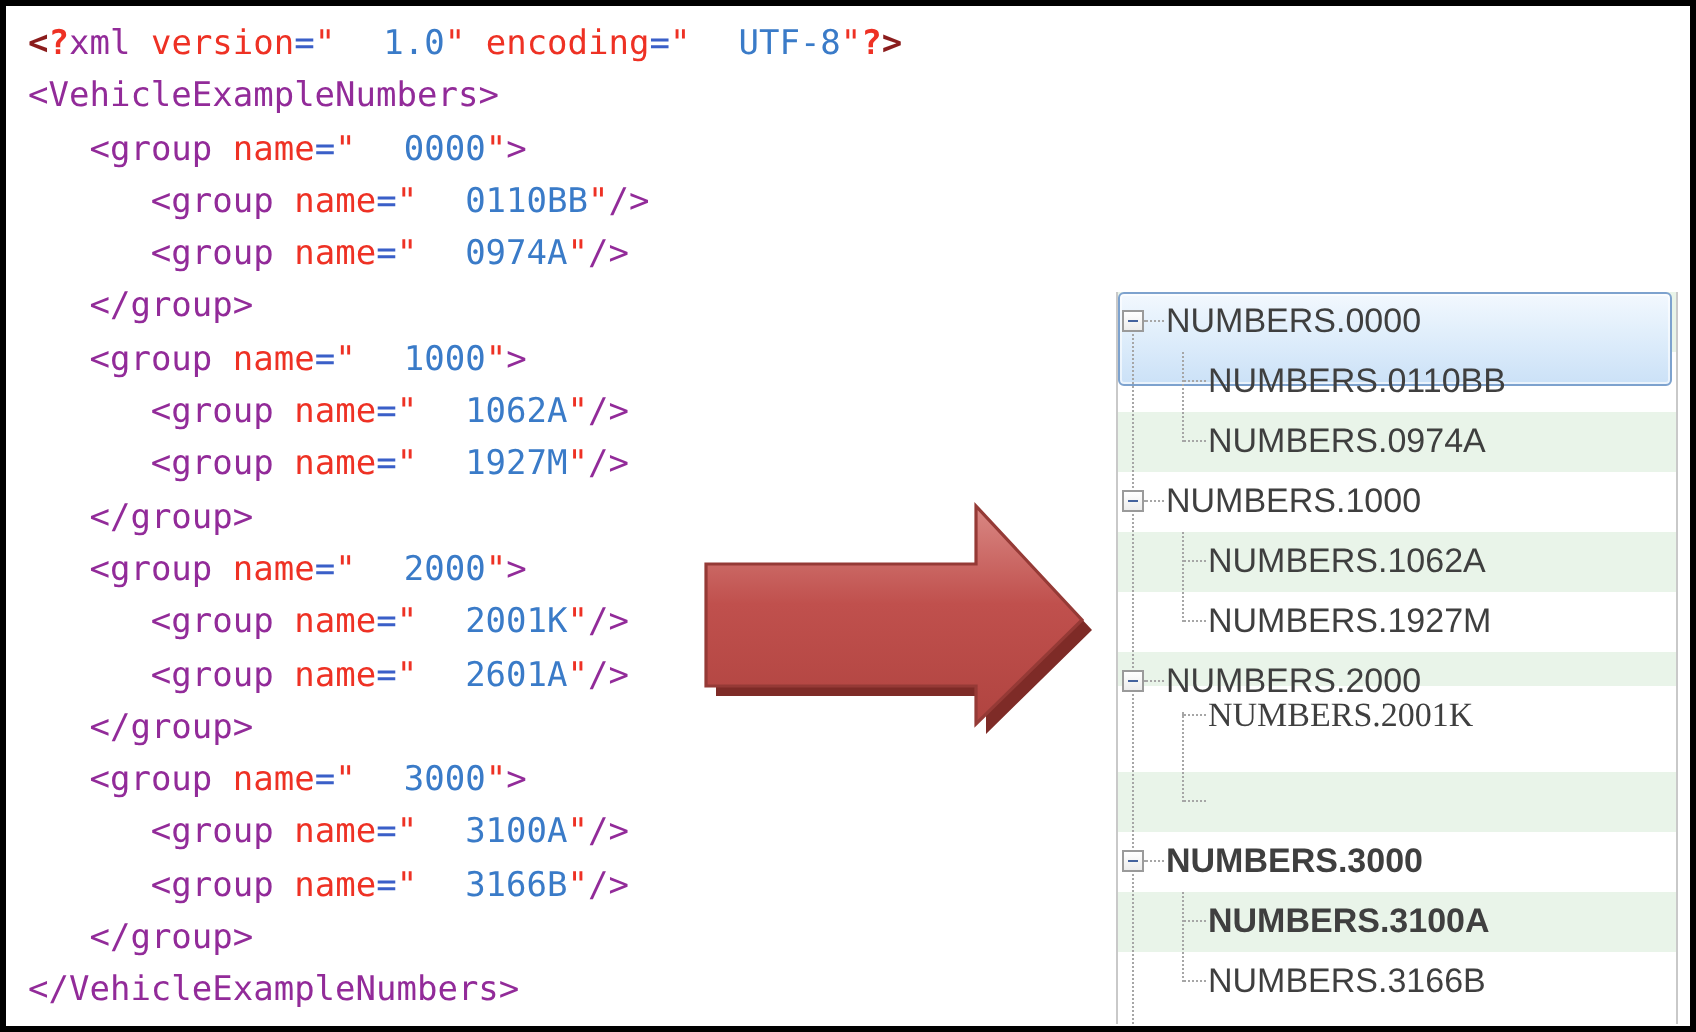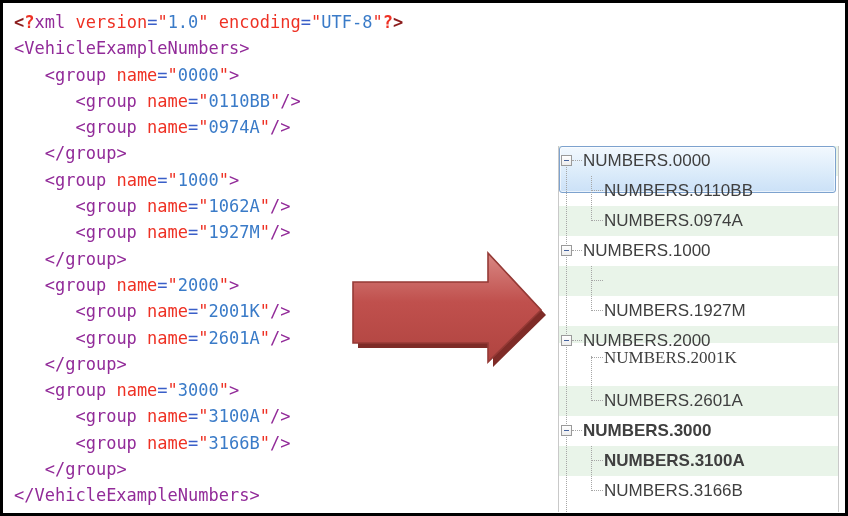--- a/index.html
+++ b/index.html
@@ -21,21 +21,21 @@
     position:absolute;left:14px;top:9px;
     font-family:"DejaVu Sans Mono","Liberation Mono",monospace;
     font-size:17px;line-height:26.3px;
     white-space:pre;
     color:#333;
   }
   .code .tag{color:var(--xml-tag);}
   .code .attr{color:var(--xml-attr);}
   .code .eq{color:var(--xml-eq);}
   .code .quo{color:var(--xml-attr);}
-  .code .val{color:var(--xml-value);}
+  .code .val{color:var(--xml-value);margin-left:24px;}
   .code .pib{color:var(--xml-pi);font-weight:bold;}
   .code .pir{color:var(--xml-attr);font-weight:bold;}
   
   .arrow-wrap{position:absolute;left:346px;top:246px;width:210px;height:130px;}
   
   .tree{
     position:absolute;left:558px;top:146px;width:279px;height:366px;
     border-left:1px solid #c9c9c9;border-right:1px solid #c9c9c9;
     background:#fff;
     z-index:5;
@@ -120,39 +120,39 @@
       </div>
       <div class="trow w" style="top: 90px;">
         <span class="hstub" style="left: 13px; width: 10px;"></span>
         <span class="minus-box">
           <span class="minus-glyph"></span>
         </span>
         <span class="tlabel parent">NUMBERS.1000</span>
       </div>
       <div class="trow g" style="top: 120px;">
         <span class="hstub" style="left: 32px; width: 12px;"></span>
+        <span class="tlabel child">NUMBERS.1062A</span>
       </div>
       <div class="trow w" style="top: 150px;">
         <span class="hstub" style="left: 32px; width: 12px;"></span>
         <span class="tlabel child">NUMBERS.1927M</span>
       </div>
       <div class="trow g" style="top: 180px;">
         <span class="hstub" style="left: 13px; width: 10px;"></span>
         <span class="minus-box">
           <span class="minus-glyph"></span>
         </span>
         <span class="tlabel parent">NUMBERS.2000</span>
       </div>
       <div class="trow w" style="top: 197px; font-family: Liberation Serif, serif;">
         <span class="hstub" style="left: 32px; width: 12px;"></span>
         <span class="tlabel child">NUMBERS.2001K</span>
       </div>
       <div class="trow g" style="top: 240px;">
         <span class="hstub" style="left: 32px; width: 12px;"></span>
-        <span class="tlabel child">NUMBERS.2601A</span>
       </div>
       <div class="trow w" style="top: 270px; font-weight: bold;">
         <span class="hstub" style="left: 13px; width: 10px;"></span>
         <span class="minus-box">
           <span class="minus-glyph"></span>
         </span>
         <span class="tlabel parent">NUMBERS.3000</span>
       </div>
       <div class="trow g" style="top: 300px; font-weight: bold;">
         <span class="hstub" style="left: 32px; width: 12px;"></span>

